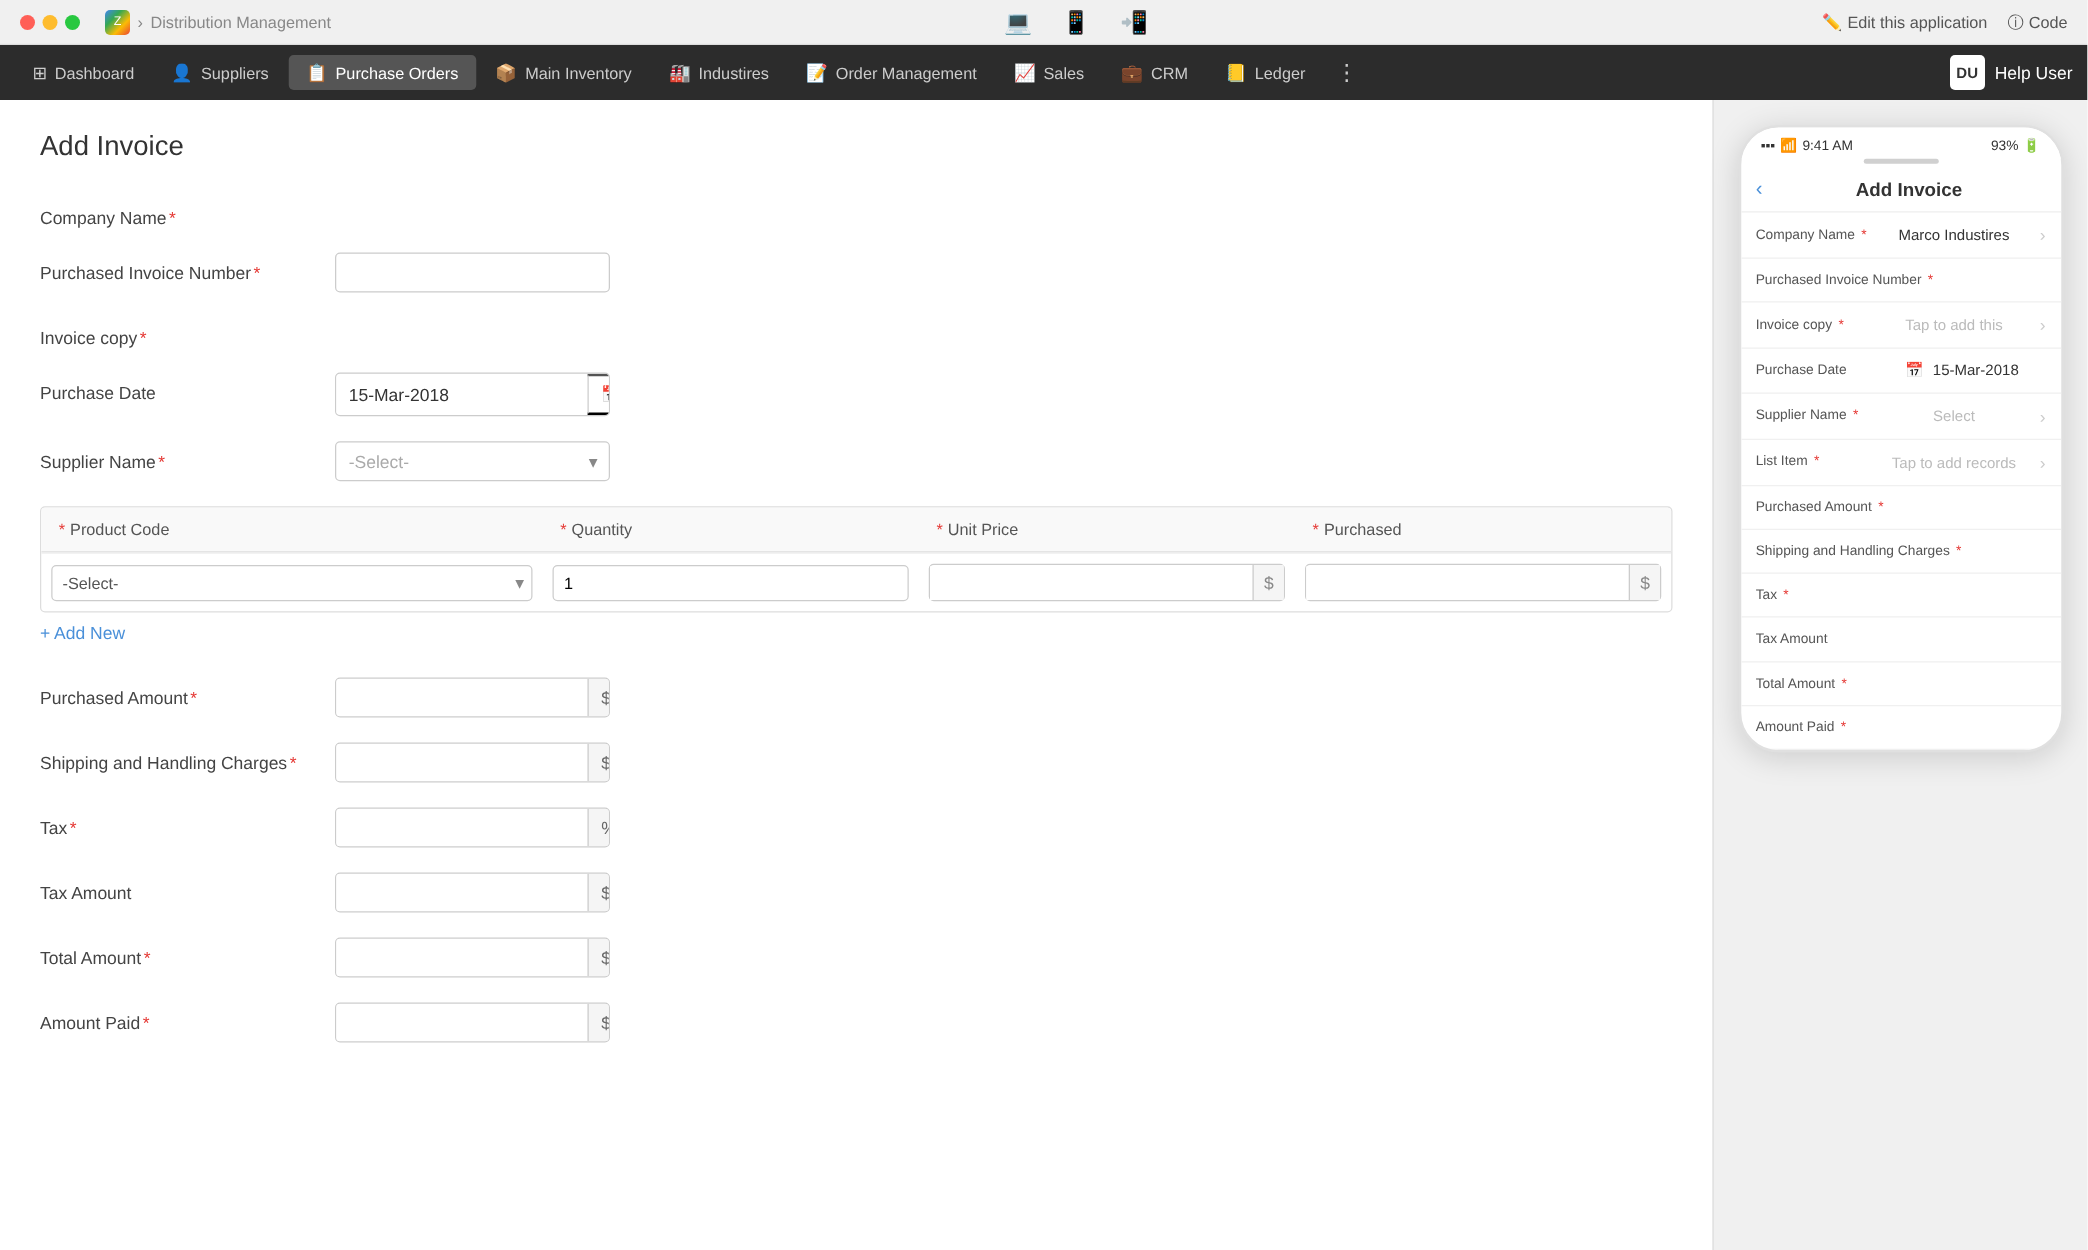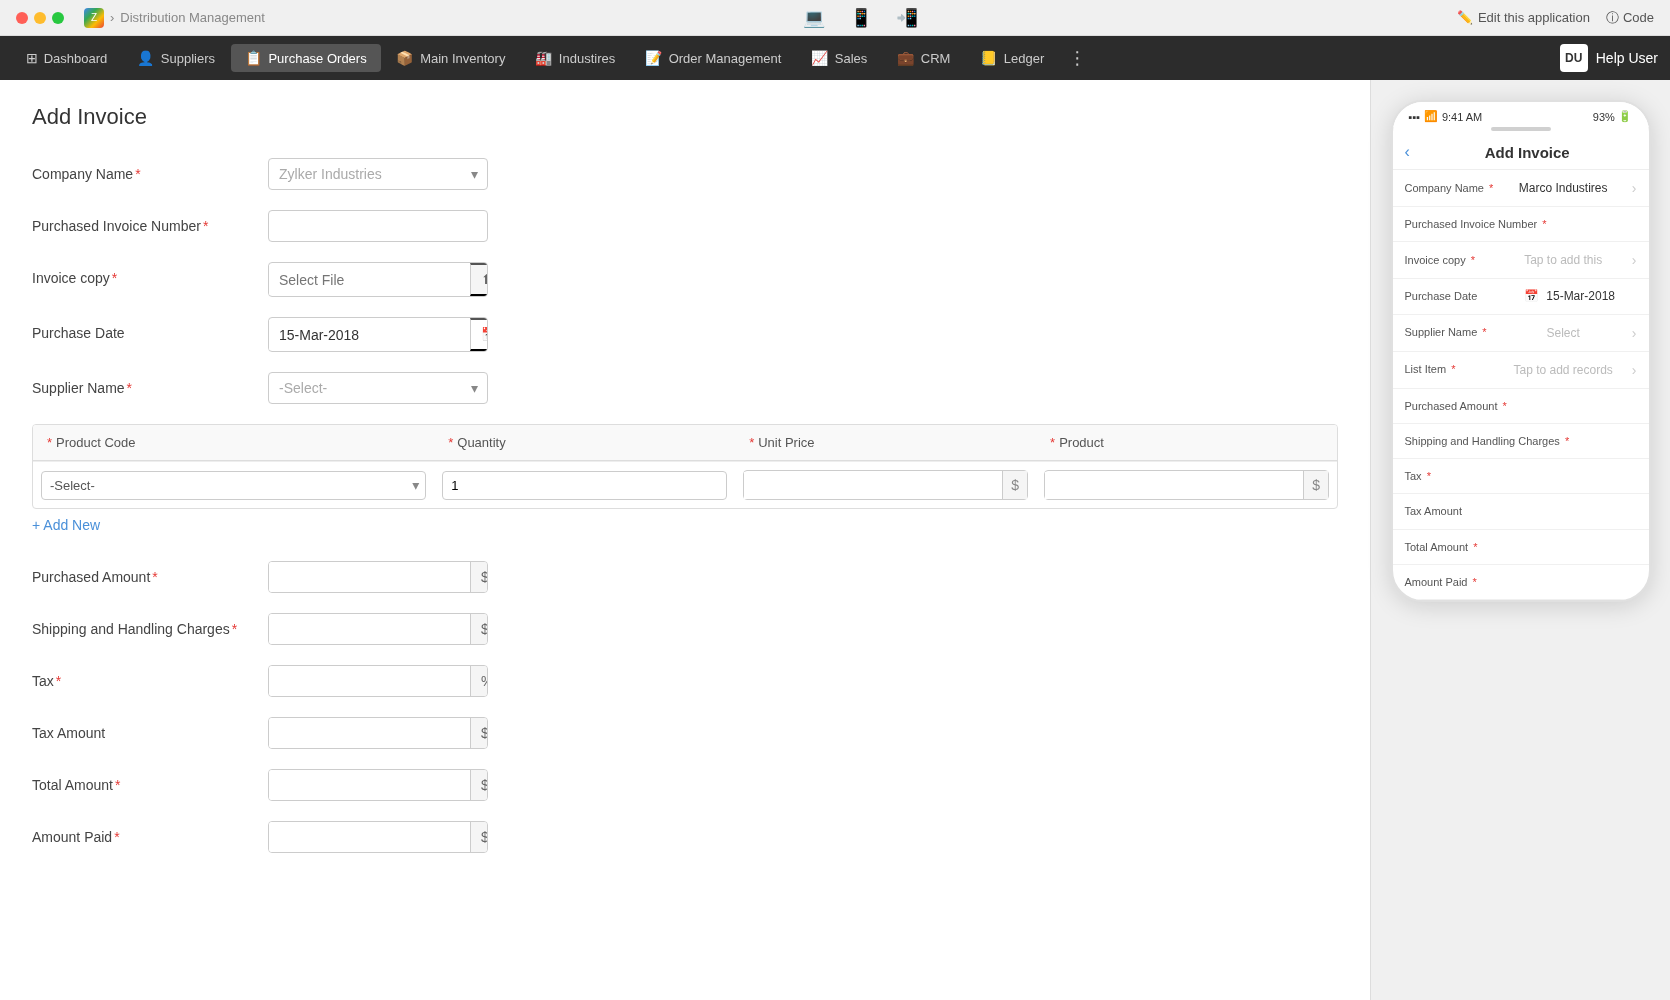--- a/index.html
+++ b/index.html
@@ -173,47 +173,34 @@
 
 <div class="main">
 
   <div class="form-area">
     <h1 class="page-title">Add Invoice</h1>
 
     <div class="form-row">
       <div class="form-label">
         <span>Company Name</span><span class="required">*</span>
       </div>
-      <div class="form-control">
-        <div class="select-wrapper">
-          <select class="select-field">
-            <option>Zylker Industries</option>
-          </select>
-        </div>
-      </div>
     </div>
 
     <div class="form-row">
       <div class="form-label">
         <span>Purchased Invoice Number</span><span class="required">*</span>
       </div>
       <div class="form-control">
         <input type="text" class="input-field" style="">
       </div>
     </div>
 
     <div class="form-row">
       <div class="form-label">
         <span>Invoice copy</span><span class="required">*</span>
-      </div>
-      <div class="form-control">
-        <div class="file-input-wrapper">
-          <input type="text" style="color: rgb(170, 170, 170);" placeholder="Select File">
-          <button class="file-input-btn">⬆</button>
-        </div>
       </div>
     </div>
 
     <div class="form-row">
       <div class="form-label">Purchase Date</div>
       <div class="form-control">
         <div class="date-wrapper">
           <input type="text" value="15-Mar-2018" style="">
           <button class="date-btn">📅</button>
         </div>
@@ -243,21 +230,21 @@
           <div class="list-table-header-cell">
             <span class="required">*</span>
             <span>Quantity</span>
           </div>
           <div class="list-table-header-cell">
             <span class="required">*</span>
             <span>Unit Price</span>
           </div>
           <div class="list-table-header-cell">
             <span class="required">*</span>
-            <span>Product</span>
+            <span>Purchased</span>
           </div>
         </div>
         <div class="list-table-row">
           <div class="list-table-cell">
             <div class="cell-select">
               <select style="flex:1;border:none;padding:6px 8px;font-size:13px;color:#555;appearance:none;background:transparent;outline:none;">
                 <option>-Select-</option>
               </select>
               <span class="cell-select-arrow">▾</span>
             </div>

